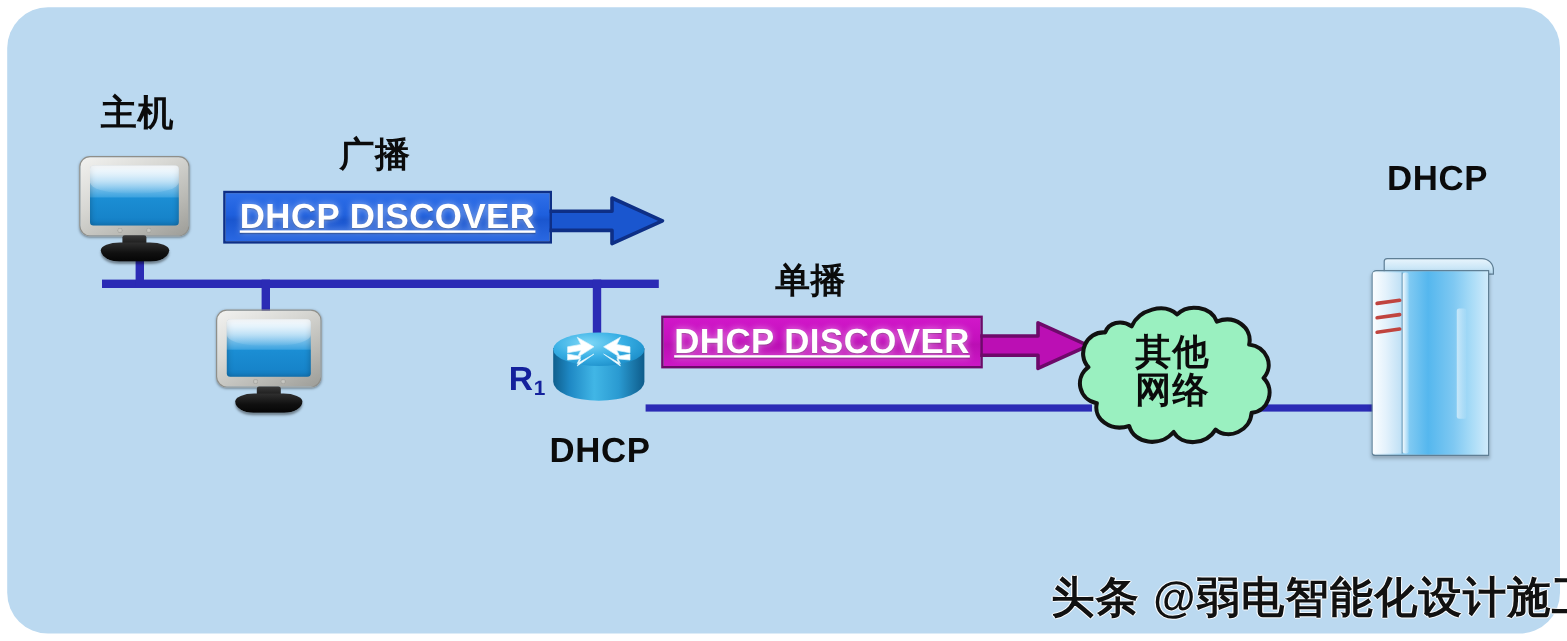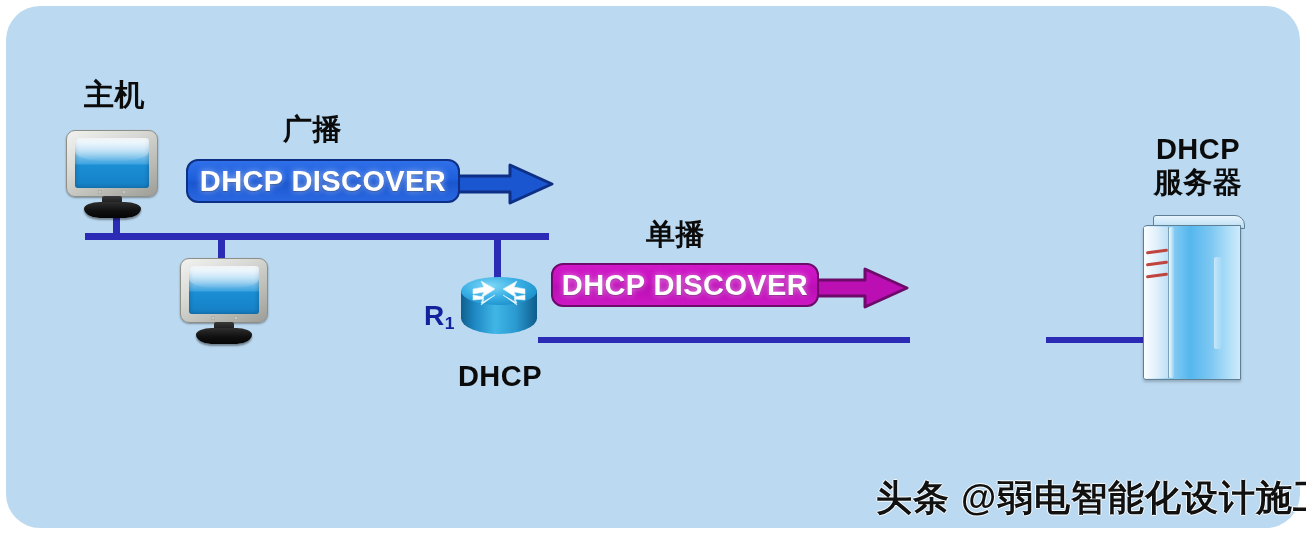--- a/index.html
+++ b/index.html
@@ -95,21 +95,22 @@
   .banner-box {
     position: absolute;
     box-sizing: border-box;
     display: flex;
     align-items: center;
     justify-content: center;
     color: #ffffff;
     font-weight: bold;
     letter-spacing: 0.4px;
     text-shadow: 0 0 6px rgba(255,255,255,0.55), 0 1px 1px rgba(0,0,0,0.35);
-    border-radius: 12px;
+    border-radius: 0;
+    text-decoration: underline;
   }
   .banner-blue {
     background: linear-gradient(180deg, #2f6fe8 0%, #1e5fdd 45%, #1a56cf 55%, #2a68e2 100%);
     border: 2px solid #0e2f86;
   }
   .banner-magenta {
     background: linear-gradient(180deg, #d117c9 0%, #c410bd 45%, #bb0fb4 55%, #cc17c5 100%);
     border: 2px solid #6d0a6a;
   }
   .banner-arrow { position: absolute; }
@@ -270,24 +271,37 @@
 
   <div class="cn-label" style="left:646px; top:218px; font-size:29px;">单播</div>
 
   <div class="banner-group" style="left:551px; top:263px; width:340px; height:48px;">
     <svg class="banner-arrow" width="108" height="44" viewBox="0 0 108 44" style="left:252px; top:3px;">
       <path d="M0,14 L62,14 L62,3 L104,22 L62,41 L62,30 L0,30 Z" fill="#bb0fb4" stroke="#6d0a6a" stroke-width="3" stroke-linejoin="round"></path>
     </svg>
     <div class="banner-box banner-magenta" style="left:0; top:0; width:268px; height:44px; font-size:29px;">DHCP DISCOVER</div>
   </div>
 
+  <div class="cloud" style="left:886px; top:252px; width:182px; height:126px;">
+    <svg width="182" height="126" viewBox="0 0 182 126">
+      <path d="M57,20 C63,6 84,0 95,10 C104,1 123,3 128,16
+               C143,10 158,21 155,35 C170,37 176,53 167,63
+               C177,73 171,91 157,92 C156,107 138,115 127,106
+               C119,119 99,120 92,108 C81,121 59,118 55,103
+               C39,108 25,97 28,84 C13,81 9,63 21,54
+               C11,43 19,24 35,25 C38,17 48,14 57,20 Z" fill="#9af0c0" stroke="#111111" stroke-width="3.4" stroke-linejoin="round"></path>
+    </svg>
+    <div class="cloud-text" style="top:26px; font-size:30px;">
+      <div>其他</div>
+      <div>网络</div>
+    </div>
+  </div>
 
   <div class="cn-label" style="left:1138px; top:133px; width:120px; font-size:29px;">
     <div>DHCP</div>
-    <div>服务器</div>
   </div>
 
   <div class="server" style="left:1143px; top:215px; width:108px; height:165px;">
     <div class="srv-top" style="left:10px; top:0; width:92px; height:14px; border-radius:3px 10px 0 0;"></div>
     <div class="srv-front" style="left:0; top:10px; width:98px; height:155px; border-radius:4px 0 0 3px;"></div>
     <div class="srv-leftpanel" style="left:1px; top:12px; width:25px; height:151px;"></div>
     <div class="srv-led" style="left:3px; top:35px; width:22px;"></div>
     <div class="srv-led" style="left:3px; top:47px; width:22px;"></div>
     <div class="srv-led" style="left:3px; top:59px; width:22px;"></div>
     <div class="srv-seam" style="left:26px; top:12px; height:151px;"></div>

